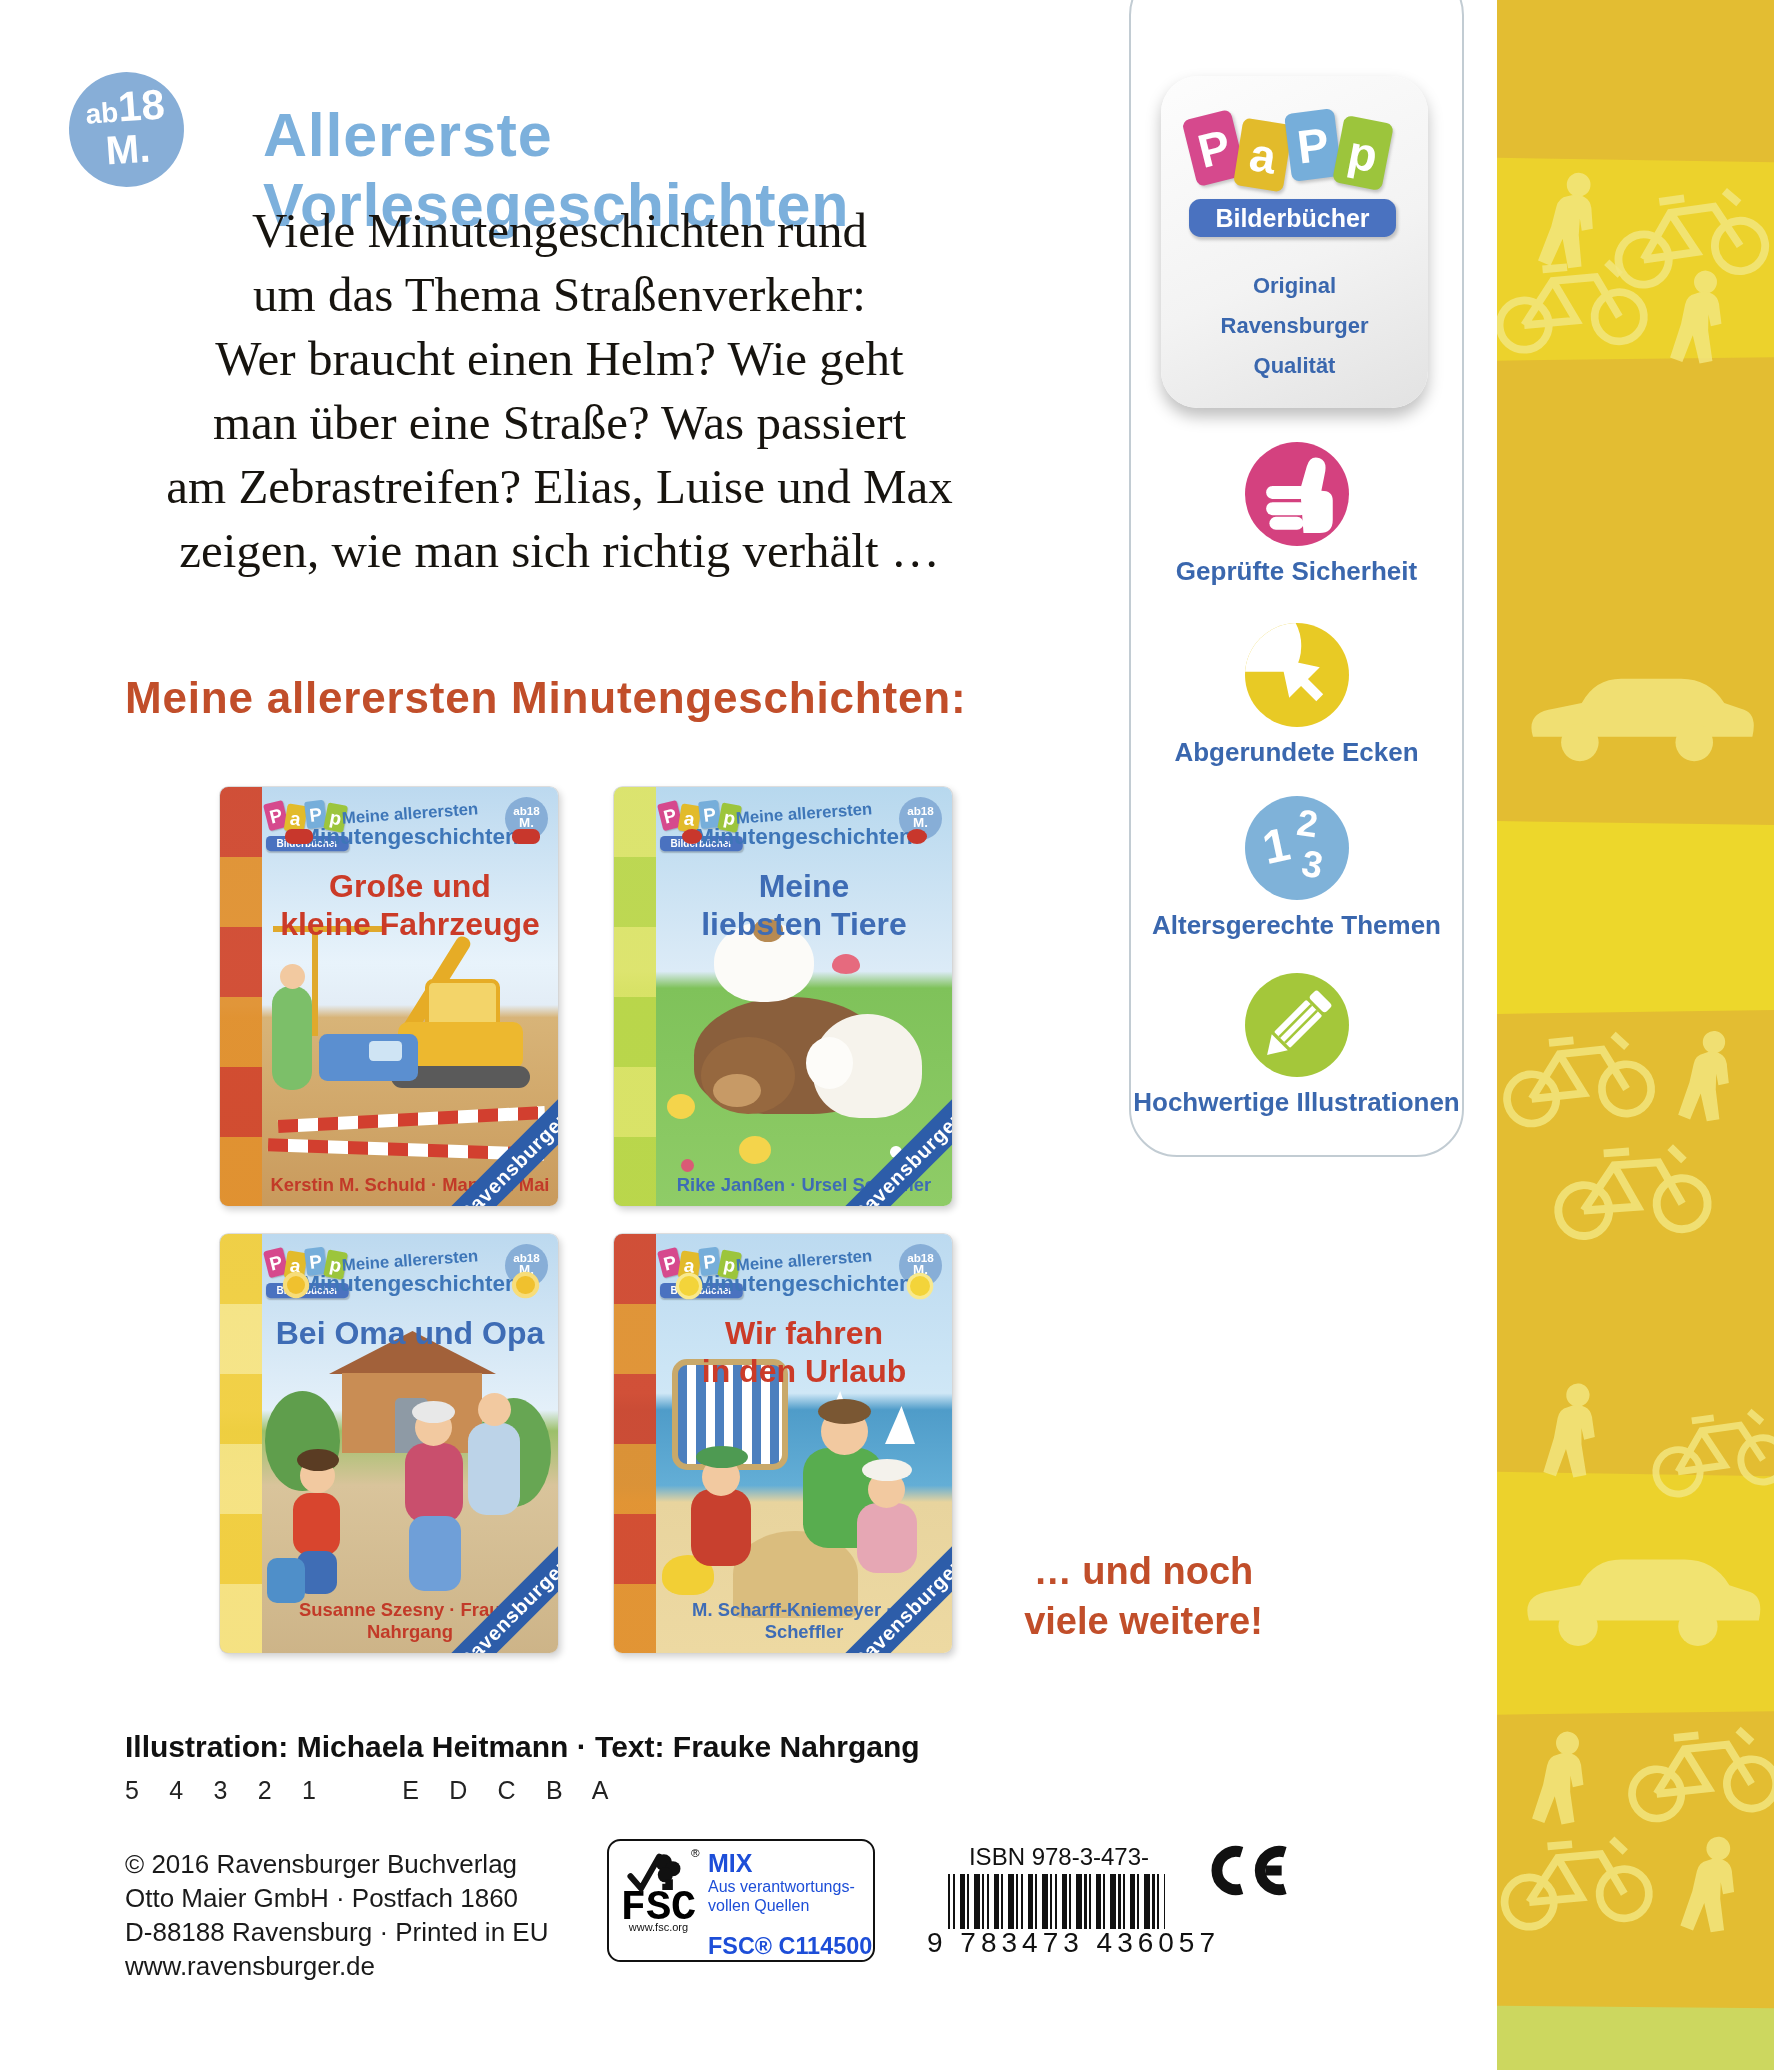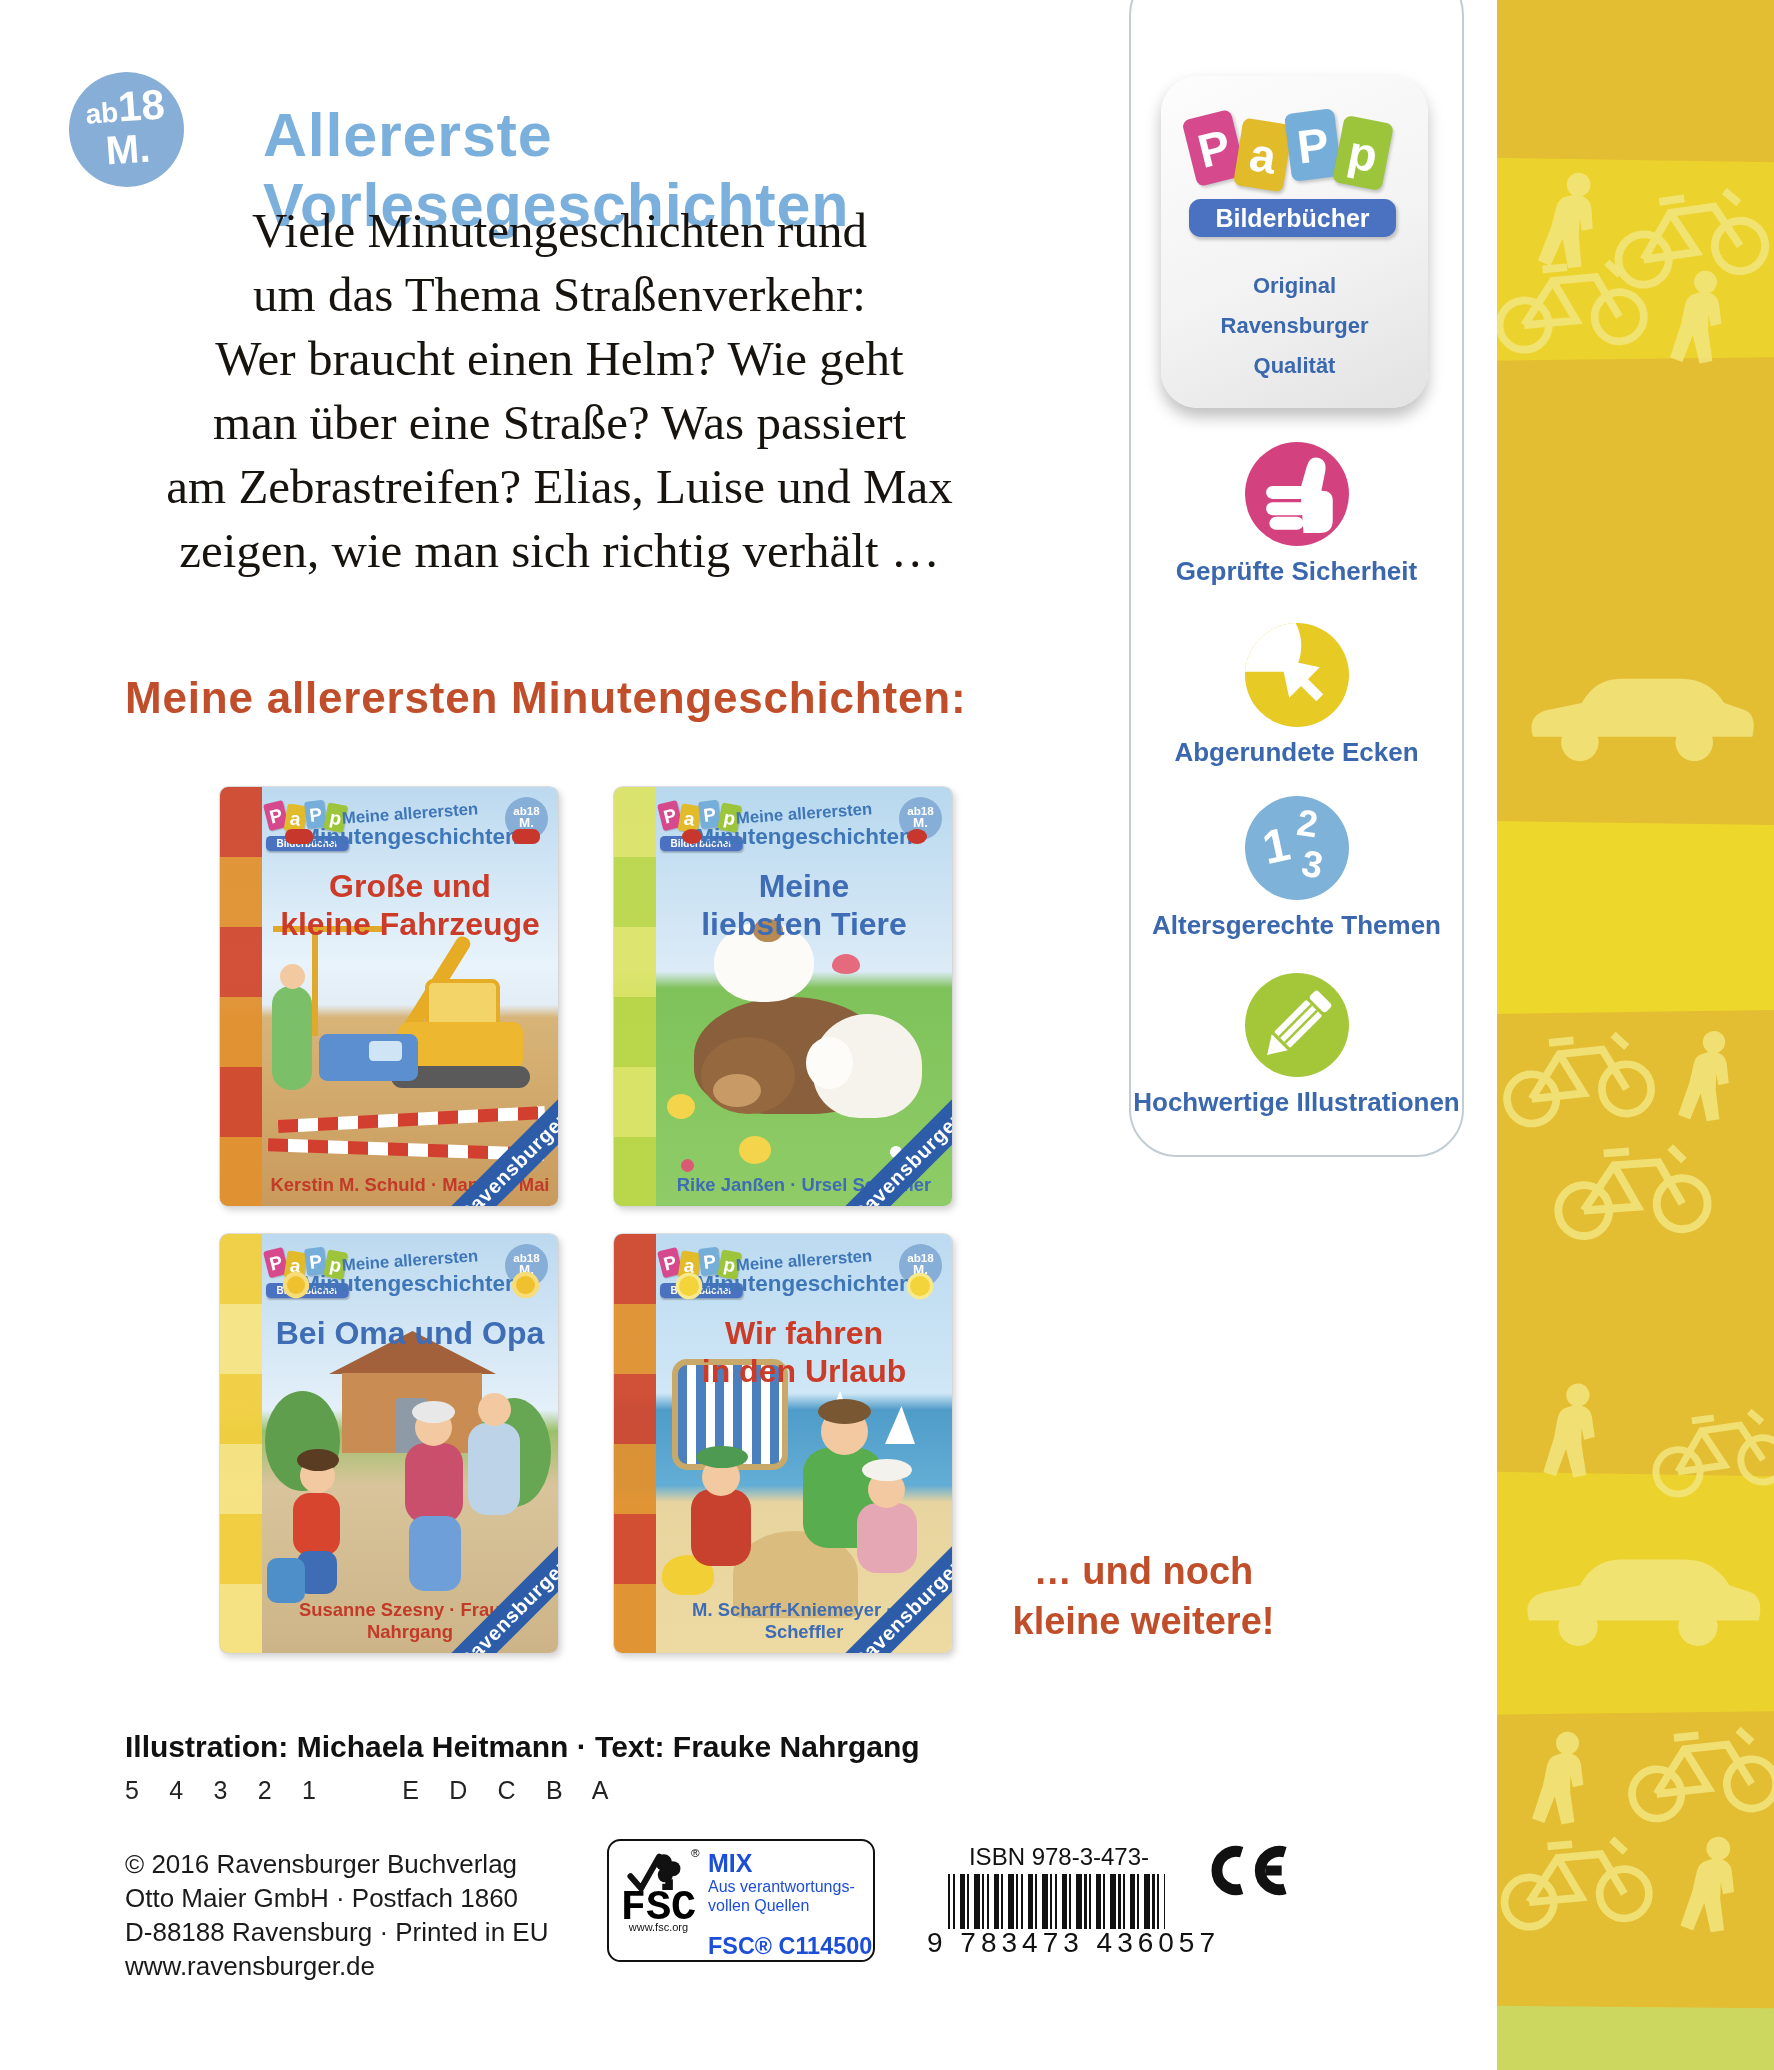--- a/index.html
+++ b/index.html
@@ -441,21 +441,21 @@
     <div class="title t-red">
       <div>Wir fahren</div>
       <div>in den Urlaub</div>
     </div>
     <div class="authors a-blue">M. Scharff-Kniemeyer · U. Scheffler</div>
     <div class="ribbon">Ravensburger</div>
   </div>
 
   <div class="more-text">
     <div>… und noch</div>
-    <div>kleine weitere!</div>
+    <div>viele weitere!</div>
   </div>
 
   <div class="credits">Illustration: Michaela Heitmann · Text: Frauke Nahrgang</div>
   <div class="edition">5 4 3 2 1    E D C B A</div>
   <div class="copyright">
     <div>© 2016 Ravensburger Buchverlag</div>
     <div>Otto Maier GmbH · Postfach 1860</div>
     <div>D-88188 Ravensburg · Printed in EU</div>
     <div>www.ravensburger.de</div>
   </div>

